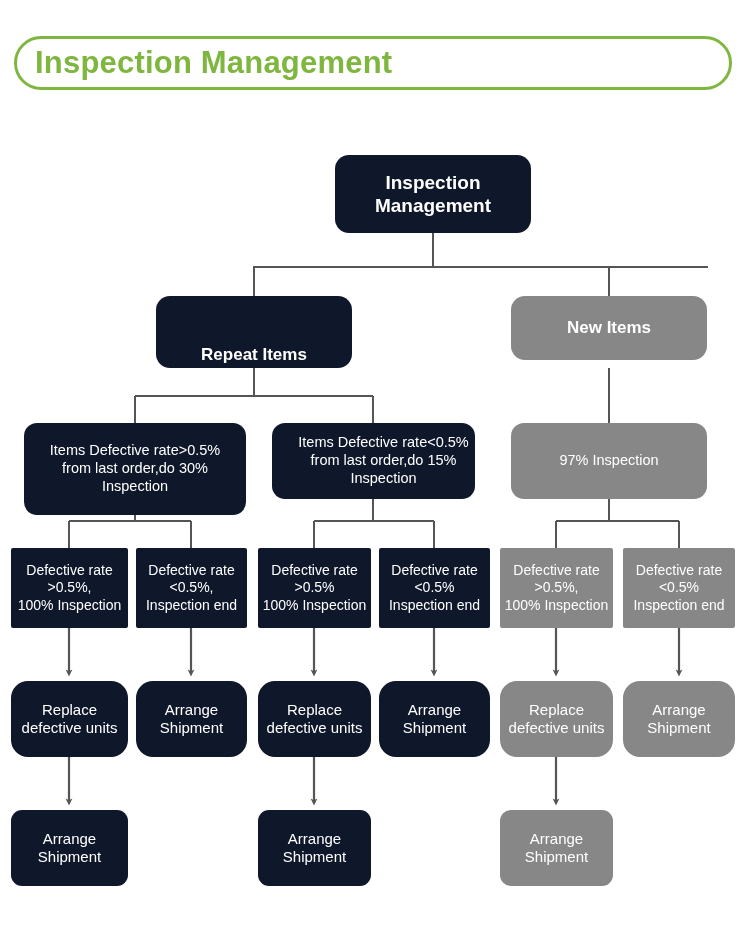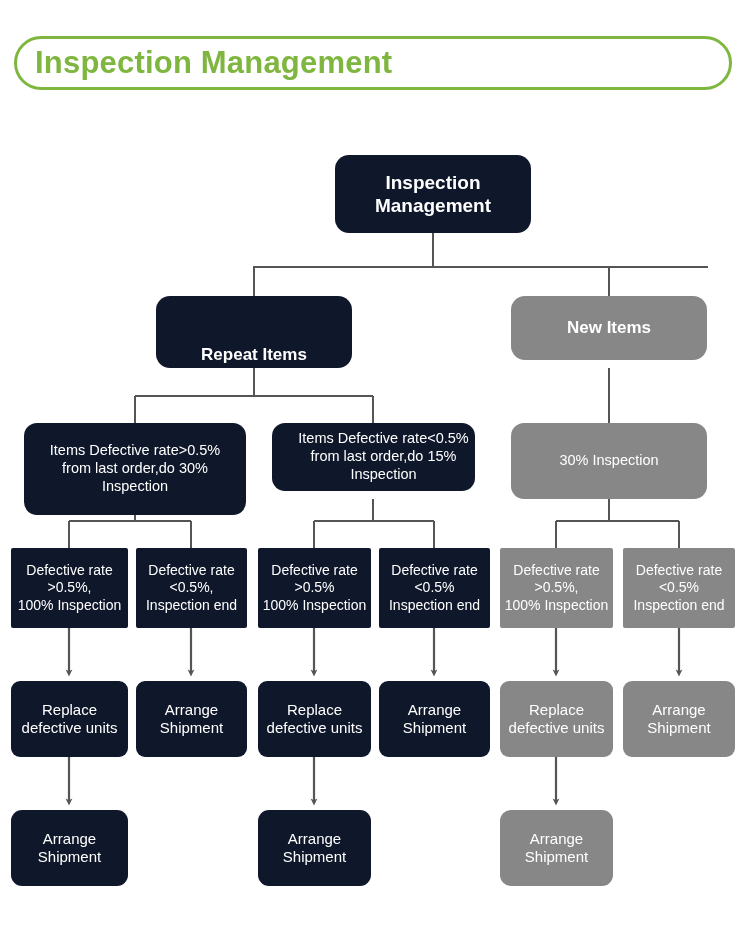--- a/index.html
+++ b/index.html
@@ -71,21 +71,21 @@
     z-index: 3;
   }
   .node.green { background: #0f172a; }
   .node.gray  { background: #878787; }
   .node .label { display: block; white-space: pre-line; }
 
   .node.lvl1 { font-size: 19px; font-weight: bold; border-radius: 14px; }
   .node.lvl2 { font-size: 17px; font-weight: bold; border-radius: 14px; }
   .node.lvl3 { font-size: 14.5px; font-weight: normal; }
   .node.lvl4 { font-size: 14px;   font-weight: normal; border-radius: 2px; }
-  .node.lvl5 { font-size: 15px;   font-weight: normal; border-radius: 9px; }
+  .node.lvl5 { font-size: 15px;   font-weight: normal; border-radius: 17px; }
   .node.lvl6 { font-size: 15px;   font-weight: normal; border-radius: 11px; }
 </style>
 </head>
 <body>
 
 <div id="page-header">
   <span class="title">Inspection Management</span>
 </div>
 
 <div id="diagram">
@@ -151,27 +151,27 @@
   </div>
   <div class="node lvl2 gray" style="left:511px; top:296px; width:196px; height:64px;">
     <span class="label">New Items</span>
   </div>
 
   <div class="node lvl3 green" style="left:24px; top:423px; width:222px; height:92px;">
     <span class="label">Items Defective rate&gt;0.5%
 from last order,do 30%
 Inspection</span>
   </div>
-  <div class="node lvl3 green" style="left:272px; top:423px; width:203px; height:68px;padding-left:24px;">
+  <div class="node lvl3 green" style="left:272px; top:423px; width:203px; height:76px;padding-left:24px;">
     <span class="label">Items Defective rate&lt;0.5%
 from last order,do 15%
 Inspection</span>
   </div>
   <div class="node lvl3 gray" style="left:511px; top:423px; width:196px; height:76px;">
-    <span class="label">30% Inspection</span>
+    <span class="label">97% Inspection</span>
   </div>
 
   <div class="node lvl4 green" style="left:11px; top:548px; width:117px; height:80px;">
     <span class="label">Defective rate
 &gt;0.5%,
 100% Inspection</span>
   </div>
   <div class="node lvl4 green" style="left:136px; top:548px; width:111px; height:80px;">
     <span class="label">Defective rate
 &lt;0.5%,

